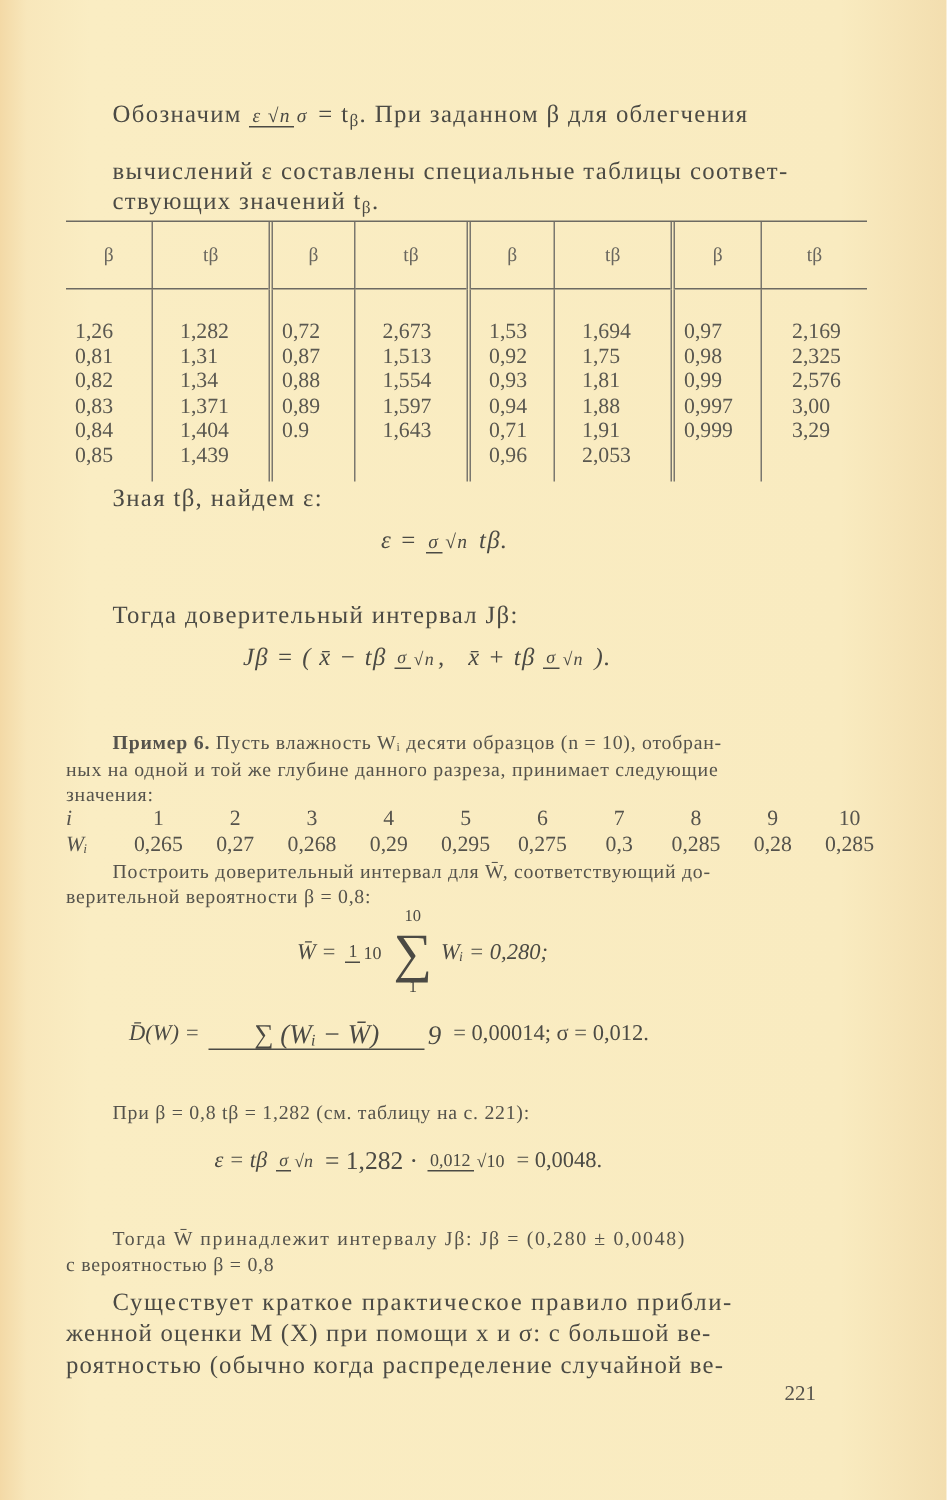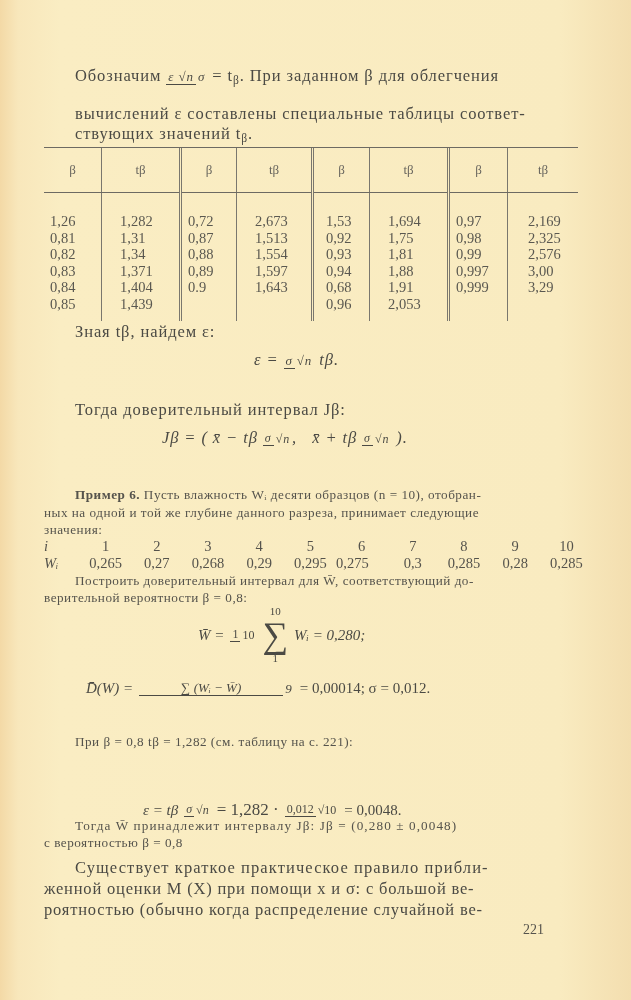--- a/index.html
+++ b/index.html
@@ -89,21 +89,21 @@
           <div>1,513</div>
           <div>1,554</div>
           <div>1,597</div>
           <div>1,643</div>
         </td>
       <td style="padding-left:12px">
           <div>1,53</div>
           <div>0,92</div>
           <div>0,93</div>
           <div>0,94</div>
-          <div>0,68</div>
+          <div>0,71</div>
           <div>0,96</div>
         </td>
       <td class="dbl" style="padding-left:18px">
           <div>1,694</div>
           <div>1,75</div>
           <div>1,81</div>
           <div>1,88</div>
           <div>1,91</div>
           <div>2,053</div>
         </td>
@@ -172,21 +172,21 @@
       <span style="text-align:center">9</span>
       <span style="text-align:center">10</span>
   </div>
   <div class="vals">
     <span style="font-style:italic">Wᵢ</span>
     <span style="text-align:center">0,265</span>
       <span style="text-align:center">0,27</span>
       <span style="text-align:center">0,268</span>
       <span style="text-align:center">0,29</span>
       <span style="text-align:center">0,295</span>
-      <span style="text-align:left">0,275</span>
+      <span style="text-align:center">0,275</span>
       <span style="text-align:center">0,3</span>
       <span style="text-align:center">0,285</span>
       <span style="text-align:center">0,28</span>
       <span style="text-align:center">0,285</span>
   </div>
 </div>
 
 <div class="abs small" style="left:75px;top:573px;">Построить доверительный интервал для W̄, соответствующий до-</div>
 <div class="abs small" style="left:44px;top:590px;">верительной вероятности β = 0,8:</div>
 
@@ -199,30 +199,30 @@
   <span style="display:inline-flex;flex-direction:column;align-items:center;font-style:normal;line-height:1">
     <span style="font-size:11px">10</span>
     <span style="font-size:36px;line-height:36px">∑</span>
     <span style="font-size:11px">1</span>
   </span>
   <span>Wᵢ = 0,280;</span>
 </div>
 
 <div class="abs" style="left:86px;top:680px;font-size:15px;display:flex;align-items:center;gap:6px;">
   <span style="font-style:italic">D̄(W) =</span>
-  <span class="frac" style="font-size:13px;font-style:italic;min-width:140px">
+  <span class="frac" style="font-size:18px;font-style:italic;min-width:140px">
     <span class="num" style="width:140px;text-align:center">∑ (Wᵢ − W̄)</span>
     <span class="den">9</span>
   </span>
   <span>= 0,00014;   σ = 0,012.</span>
 </div>
 
 <div class="abs small" style="left:75px;top:734px;">При β = 0,8 tβ = 1,282 (см. таблицу на с. 221):</div>
 
-<div class="abs" style="left:143px;top:800px;font-size:15px;display:flex;align-items:center;gap:6px;justify-content:center;">
+<div class="abs" style="left:143px;top:764px;font-size:15px;display:flex;align-items:center;gap:6px;justify-content:center;">
   <span style="font-style:italic">ε = tβ</span>
   <span class="frac" style="font-size:12px;font-style:italic">
     <span class="num">σ</span>
     <span class="den">√n</span>
   </span>
   <span style="font-size:17px">= 1,282 ·</span>
   <span class="frac" style="font-size:12px">
     <span class="num">0,012</span>
     <span class="den">√10</span>
   </span>

